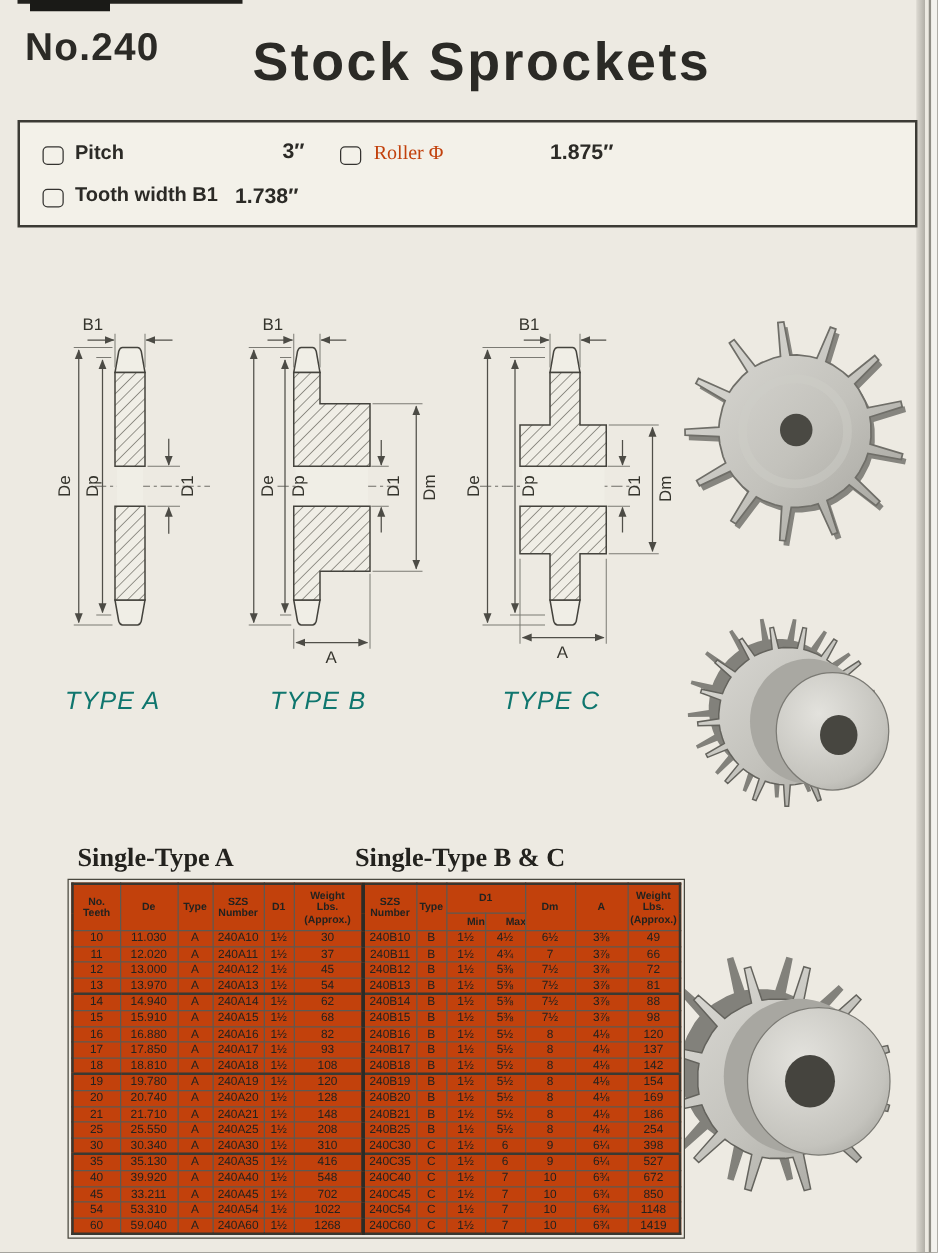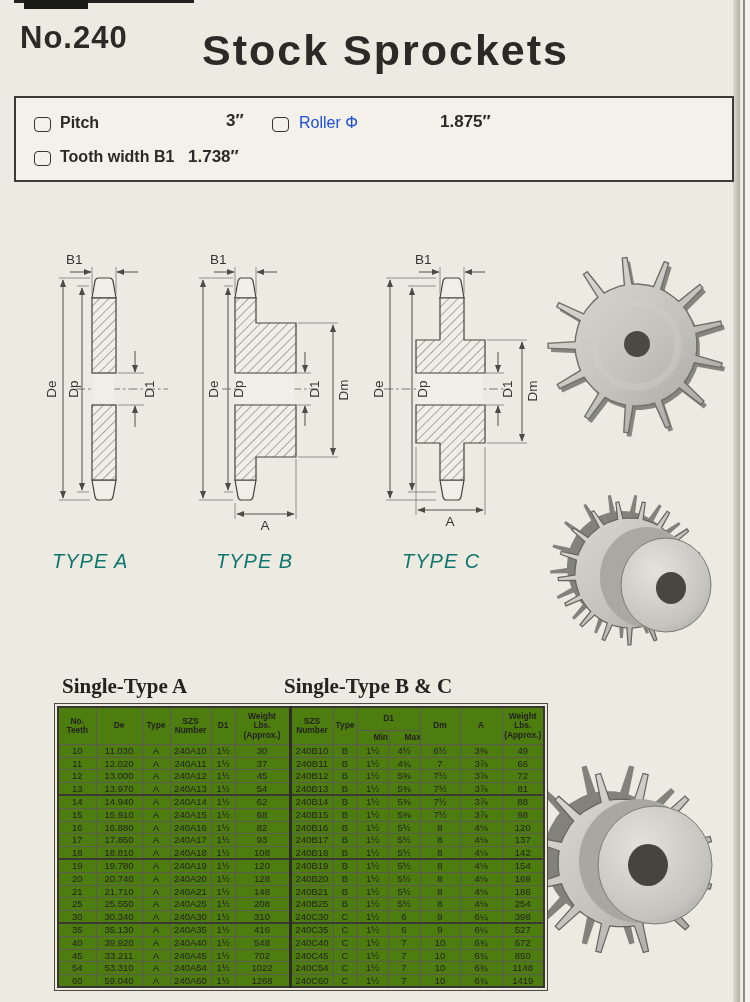--- a/index.html
+++ b/index.html
@@ -15,39 +15,39 @@
 
   
   #edge-shade{left:733px;top:0;width:7px;height:1002px;background:linear-gradient(90deg,#dddad2,#b2afa7);}
   #edge-line{left:743px;top:0;width:2px;height:1002px;background:#8f8d85;}
   #edge-paper{left:745px;top:0;width:5px;height:1002px;background:#f3f2ee;}
 
   
   #spec-box{left:14px;top:96px;width:716px;height:82px;border:2px solid #3c3b35;background:#f3f1e9;}
   .bullet{position:absolute;width:15px;height:13px;border:1.7px solid #343330;border-radius:4px;background:transparent;}
   .spec-label{position:absolute;font-size:16px;font-weight:bold;color:#2b2a26;}
-  .spec-label.light{font-weight:normal;color:#1d4ed8;}
+  .spec-label.light{font-weight:normal;color:#c2410c;font-family:Liberation Serif, serif;}
   .spec-value{position:absolute;font-size:17px;font-weight:bold;color:#2b2a26;}
 
   
   svg .tooth{fill:#f0eee6;stroke:#44433d;stroke-width:1.2;}
   svg .hat{fill:url(#hatch);stroke:#44433d;stroke-width:1.2;}
   svg .bore{fill:#f0eee6;stroke:none;}
   svg .dim{stroke:#504f49;stroke-width:1;fill:none;}
   svg .ext{stroke:#7b7a73;stroke-width:0.8;fill:none;}
   svg .cl{stroke:#6f6e67;stroke-width:0.9;stroke-dasharray:9 3 2.5 3;fill:none;}
   svg .lab{font-family:"Liberation Sans",sans-serif;font-size:13.5px;fill:#35342d;}
   .type-caption{font-style:italic;font-size:20px;color:#0f766e;letter-spacing:1px;}
 
   
   .tbl-title{font-family:"Liberation Serif",serif;font-weight:bold;font-size:21px;color:#23221e;}
 
   
   #table-wrap{left:54px;top:703px;border:1px solid #4a483f;padding:2px;background:#edeae2;}
-  #spec-table{border-collapse:collapse;table-layout:fixed;width:486px;background:#4d7c0f;
+  #spec-table{border-collapse:collapse;table-layout:fixed;width:486px;background:#c2410c;
               font-size:9.5px;color:#23221f;}
   #spec-table th,#spec-table td{border:1px solid #5c5a52;text-align:center;padding:0 1px;overflow:hidden;}
   #spec-table{border:2px solid #38362f;}
   #spec-table th{font-size:8.4px;font-weight:bold;white-space:pre-line;line-height:1.12;}
   #spec-table thead tr.h1 th{height:22px;}
   #spec-table thead tr.h2 th{height:13px;padding-left:16px;}
   #spec-table thead th{border-bottom-width:1.5px;}
   #spec-table td{height:11.6px;line-height:1;}
   #spec-table tr.grp td{border-top:2px solid #3b3932;text-align:center;}
   #spec-table .tdiv{border-left:3.5px solid #2d2b25;}

